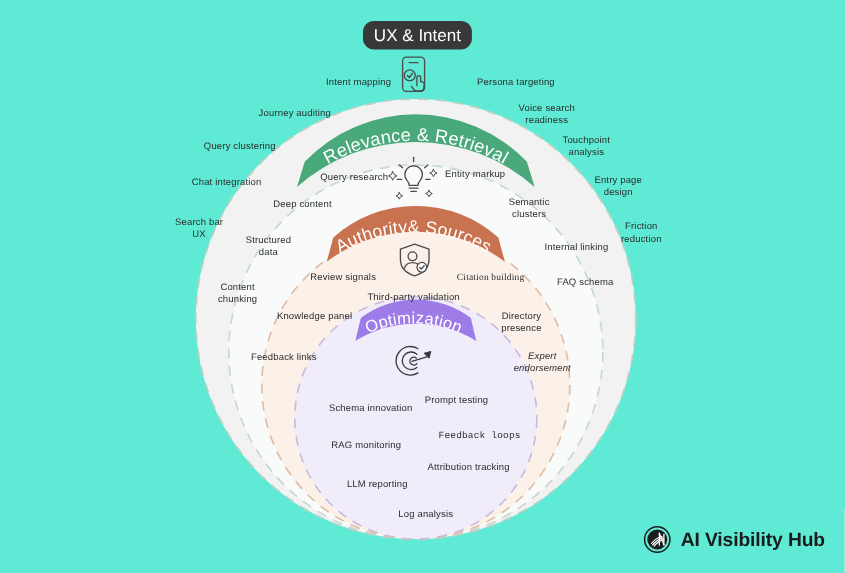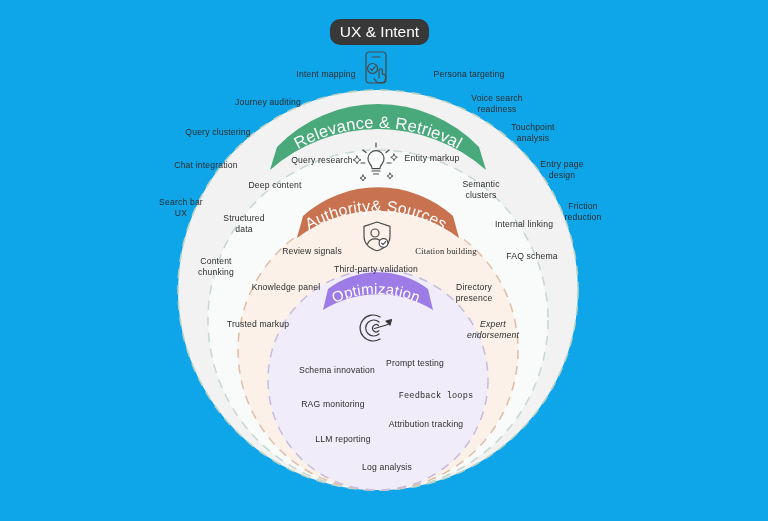--- a/index.html
+++ b/index.html
@@ -7,21 +7,21 @@
     margin: 0; padding: 0;
     width: 768px; height: 521px;
     background: #ffffff;
     font-family: "Liberation Sans", sans-serif;
     overflow: hidden;
   }
   #stage {
     position: relative;
     width: 768px;
     height: 521px;
-    background: #0ea5e9;
+    background: #5eead4;
   }
   #diagram-svg {
     position: absolute;
     top: 0; left: 0;
     width: 768px;
     height: 521px;
   }
   .ring-label {
     position: absolute;
     color: #2c2c2c;
@@ -166,26 +166,41 @@
 clusters</div>
       <div class="ring-label" style="left: 244px; top: 224px;">Structured
 data</div>
       <div class="ring-label" style="left: 524px; top: 225px;">Internal linking</div>
       <div class="ring-label" style="left: 312px; top: 252px;">Review signals</div>
       <div class="ring-label" style="left: 446px; top: 252px; font-family: Liberation Serif, serif;">Citation building</div>
       <div class="ring-label" style="left: 376px; top: 270px;">Third-party validation</div>
       <div class="ring-label" style="left: 286px; top: 288px;">Knowledge panel</div>
       <div class="ring-label" style="left: 474px; top: 293px;">Directory
 presence</div>
-      <div class="ring-label" style="left: 258px; top: 325px;">Trusted markup</div>
+      <div class="ring-label" style="left: 258px; top: 325px;">Feedback links</div>
       <div class="ring-label" style="left: 493px; top: 330px; font-style: italic;">Expert
 endorsement</div>
       <div class="ring-label" style="left: 337px; top: 371px;">Schema innovation</div>
       <div class="ring-label" style="left: 415px; top: 364px;">Prompt testing</div>
       <div class="ring-label" style="left: 333px; top: 405px;">RAG monitoring</div>
       <div class="ring-label" style="left: 436px; top: 397px; font-family: Liberation Mono, monospace;">Feedback loops</div>
       <div class="ring-label" style="left: 426px; top: 425px;">Attribution tracking</div>
       <div class="ring-label" style="left: 343px; top: 440px;">LLM reporting</div>
       <div class="ring-label" style="left: 387px; top: 468px;">Log analysis</div>
     </div>
 
+  <div class="brand">
+    <svg class="brand-mark" viewBox="0 0 26 26">
+      <circle cx="13" cy="13" r="12" fill="none" stroke="#1b1b1b" stroke-width="1.4"></circle>
+      <circle cx="13" cy="13" r="9.4" fill="#1b1b1b"></circle>
+      <g stroke="#ffffff" stroke-width="1.15" stroke-linecap="round" fill="none">
+        <path d="M 7.6 16.6 C 10.2 13.4 13.4 11 17.6 9.9"></path>
+        <path d="M 8.6 18.1 C 11.2 14.9 14.4 12.5 18.6 11.4"></path>
+        <path d="M 10.0 19.1 C 12.6 16.0 15.5 13.9 19.2 13.0"></path>
+        <path d="M 15.0 7.0 L 15.0 18.4"></path>
+        <path d="M 15.0 7.2 L 19.3 17.9"></path>
+        <path d="M 19.3 8.1 L 19.3 18.4"></path>
+      </g>
+    </svg>
+    <span class="brand-name">AI Visibility Hub</span>
+  </div>
 
 </div>
 
 </body></html>

